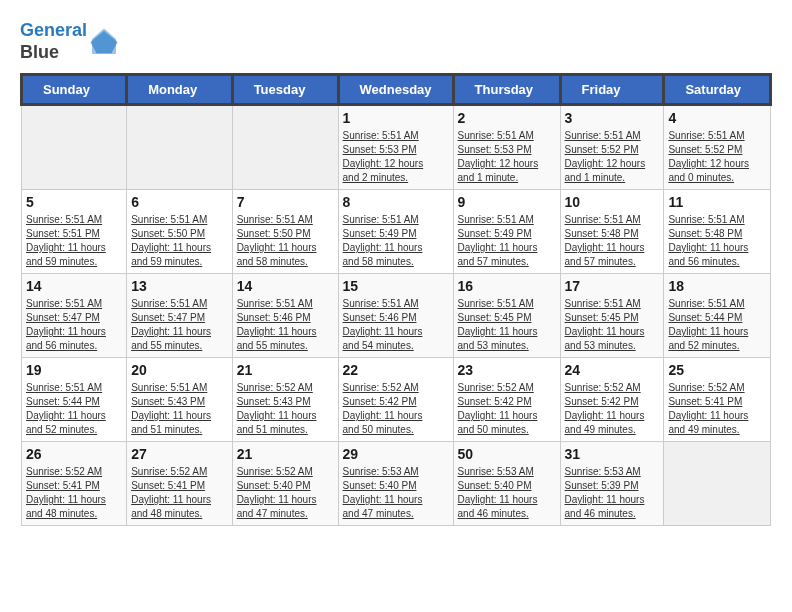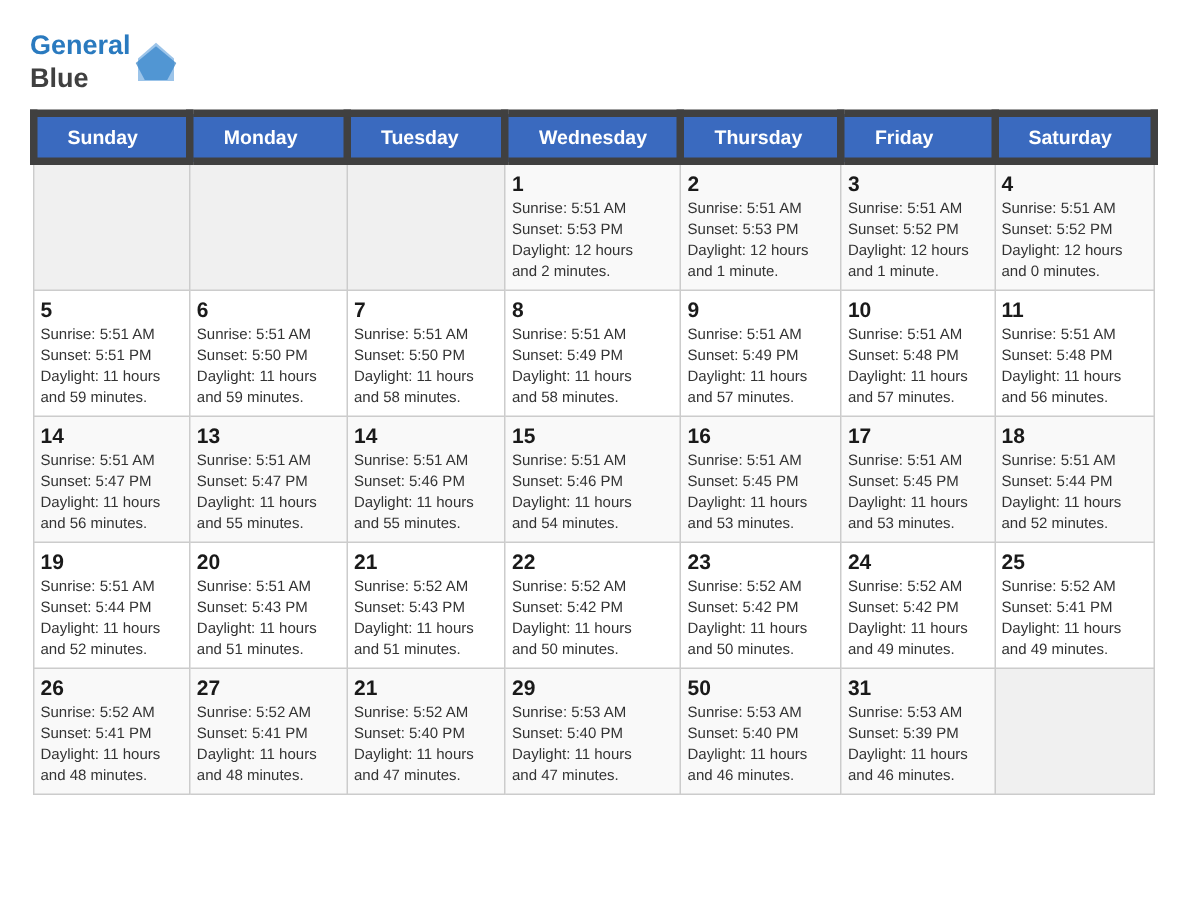--- a/index.html
+++ b/index.html
@@ -50,21 +50,21 @@
       width: 100%;
       border-collapse: collapse;
       font-size: 11px;
     }
     thead tr th {
       background-color: #3a6abf;
       color: #fff;
       padding: 6px 20px;
       text-align: left;
       font-size: 13px;
-      border: 5px solid #404040;
+      border: 3px solid #404040;
     }
     tbody tr td {
       border: 1px solid #ccc;
       vertical-align: top;
       padding: 4px;
       width: 108px;
       min-height: 80px;
       background: #fff;
     }
     tbody tr:nth-child(odd) td {
@@ -73,20 +73,21 @@
     .day-number {
       font-size: 14px;
       font-weight: bold;
       color: #1a1a1a;
       margin-bottom: 3px;
     }
     .day-info {
       font-size: 10px;
       color: #333;
       line-height: 1.4;
+      text-decoration: underline;
     }
     .empty {
       background: #f0f0f0 !important;
     }
   </style>
 </head>
 <body>
 
 <div class="header">
   <div class="logo">

